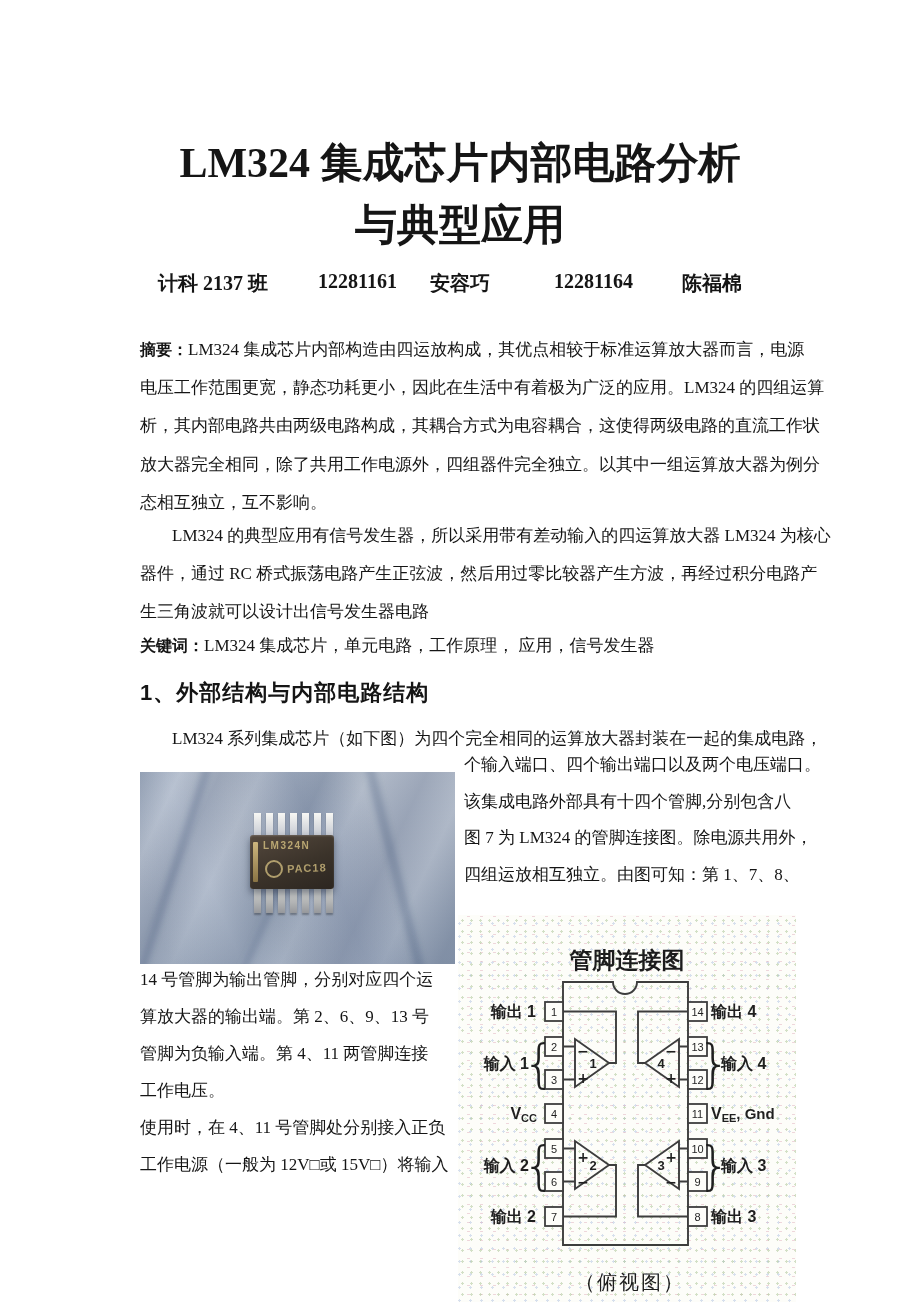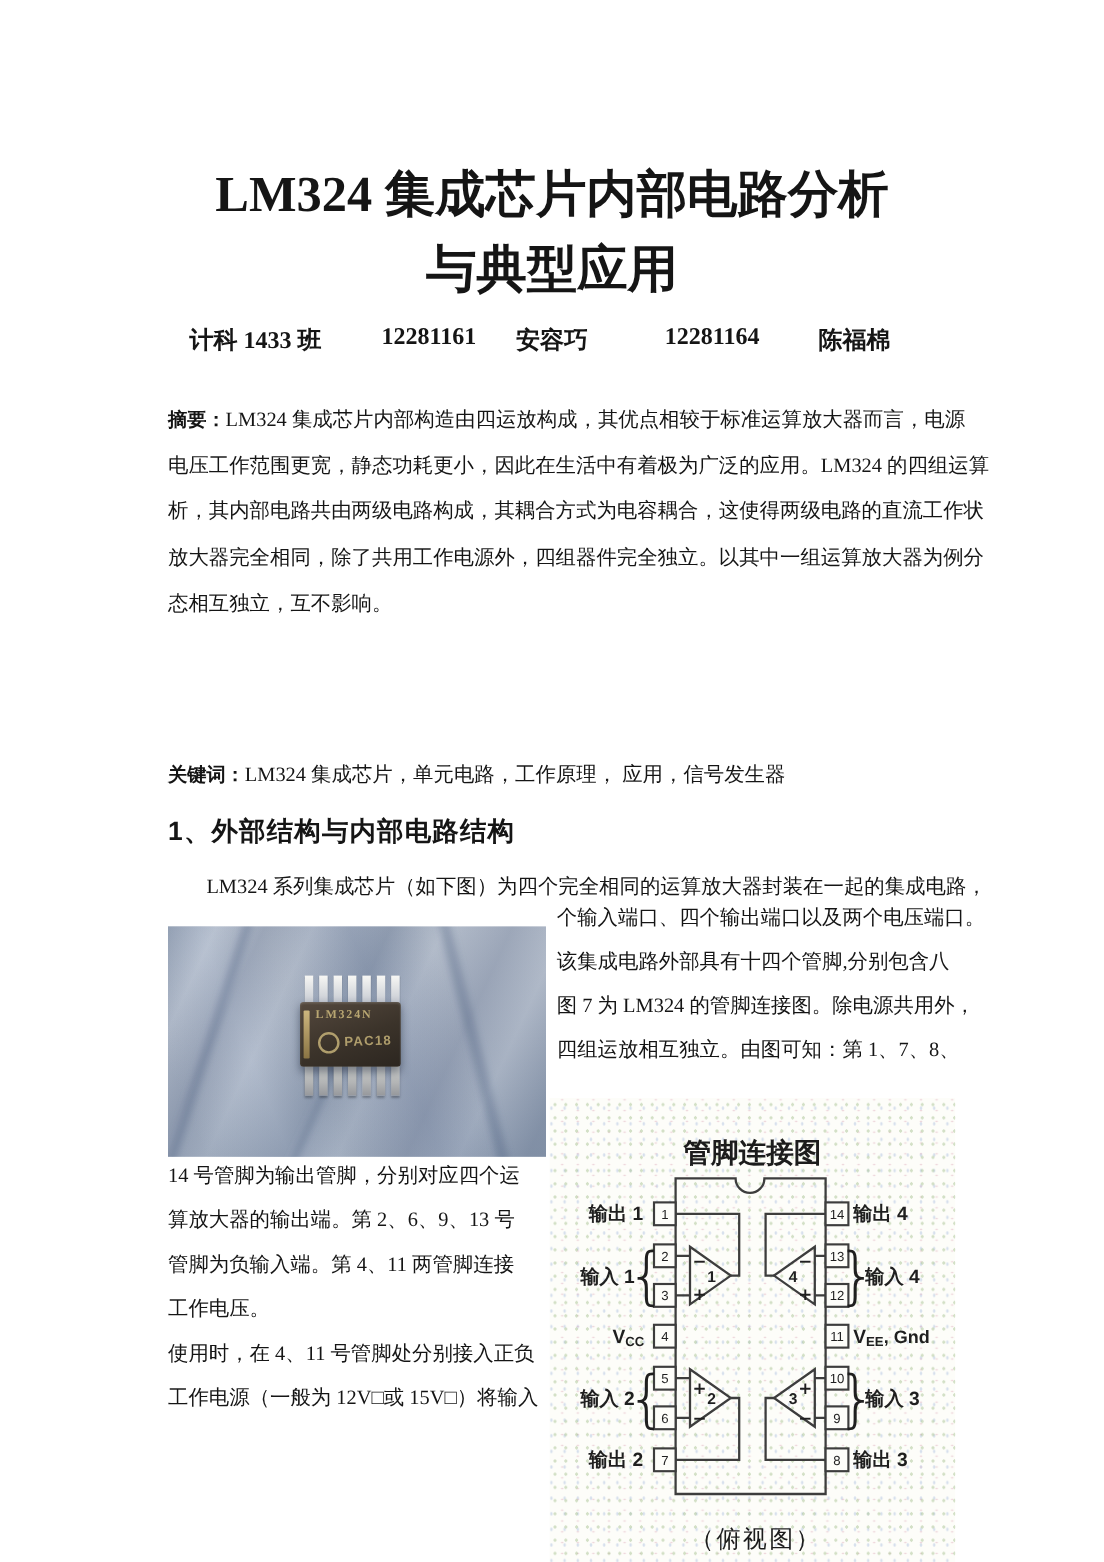--- a/index.html
+++ b/index.html
@@ -52,21 +52,21 @@
   .vein2{left:250px;top:-20px;width:9px;height:230px;transform:rotate(-14deg);}
   .vein3{left:120px;top:90px;width:5px;height:130px;transform:rotate(24deg);}
   .chip-body{
     position:absolute;left:110px;top:63px;width:84px;height:54px;border-radius:3px;
     background:linear-gradient(160deg,#55493e 0%,#3b332a 55%,#2c2620 100%);
     box-shadow:0 4px 7px rgba(25,35,55,.5), inset 0 1px 2px rgba(255,255,255,.18);
   }
   .pin1-mark{position:absolute;left:3px;top:7px;width:5px;height:40px;
     background:linear-gradient(#cdb67e,#8a7444);border-radius:1px;}
   .chip-mark1{position:absolute;left:13px;top:5px;font-size:10px;font-weight:bold;
-    color:rgba(205,185,125,.85);letter-spacing:1.5px;font-family:Liberation Serif, serif;}
+    color:rgba(205,185,125,.85);letter-spacing:1.5px;font-family:Liberation Sans, sans-serif;}
   .chip-logo{position:absolute;left:15px;top:25px;width:14px;height:14px;border-radius:50%;
     border:2px solid rgba(205,185,125,.8);}
   .chip-mark2{position:absolute;left:37px;top:27px;font-size:11px;font-weight:bold;
     color:rgba(205,185,125,.8);letter-spacing:1px;font-family:"Liberation Sans",sans-serif;
     transform:rotate(-2deg);}
   .pin{position:absolute;width:7px;}
   .pin.top{top:41px;height:23px;background:linear-gradient(#f7f7f4,#c6cad2);
     box-shadow:0 1px 1px rgba(0,0,0,.35);}
   .pin.bot{top:116px;height:25px;background:linear-gradient(#d9dad6,#96989c);
     box-shadow:0 2px 2px rgba(0,0,0,.3);}
@@ -97,35 +97,40 @@
 <body>
 
 <div class="page">
 
   <div class="title-block">
     <div class="title-line">LM324 集成芯片内部电路分析</div>
     <div class="title-line">与典型应用</div>
   </div>
 
   <div class="authors">
-    <span class="au-1">计科 1433 班</span>
+    <span class="au-1">计科 2137 班</span>
     <span class="au-2">12281161</span>
     <span class="au-3">安容巧</span>
     <span class="au-4">12281164</span>
     <span class="au-5">陈福棉</span>
   </div>
 
   <div class="para" id="abstract">
     <div class="line"><b>摘要：</b><span>LM324 集成芯片内部构造由四运放构成，其优点相较于标准运算放大器而言，电源</span></div>
     <div class="line">电压工作范围更宽，静态功耗更小，因此在生活中有着极为广泛的应用。LM324 的四组运算</div>
     <div class="line">析，其内部电路共由两级电路构成，其耦合方式为电容耦合，这使得两级电路的直流工作状</div>
     <div class="line">放大器完全相同，除了共用工作电源外，四组器件完全独立。以其中一组运算放大器为例分</div>
     <div class="line">态相互独立，互不影响。</div>
   </div>
 
+  <div class="para" id="application">
+    <div class="line indent">LM324 的典型应用有信号发生器，所以采用带有差动输入的四运算放大器 LM324 为核心</div>
+    <div class="line">器件，通过 RC 桥式振荡电路产生正弦波，然后用过零比较器产生方波，再经过积分电路产</div>
+    <div class="line">生三角波就可以设计出信号发生器电路</div>
+  </div>
 
   <div class="para" id="keywords">
     <div class="line"><b>关键词：</b><span>LM324 集成芯片，单元电路，工作原理， 应用，信号发生器</span></div>
   </div>
 
   <div class="sec-heading">1、外部结构与内部电路结构</div>
 
   <div class="para" id="intro">
     <div class="line indent">LM324 系列集成芯片（如下图）为四个完全相同的运算放大器封装在一起的集成电路，</div>
   </div>

